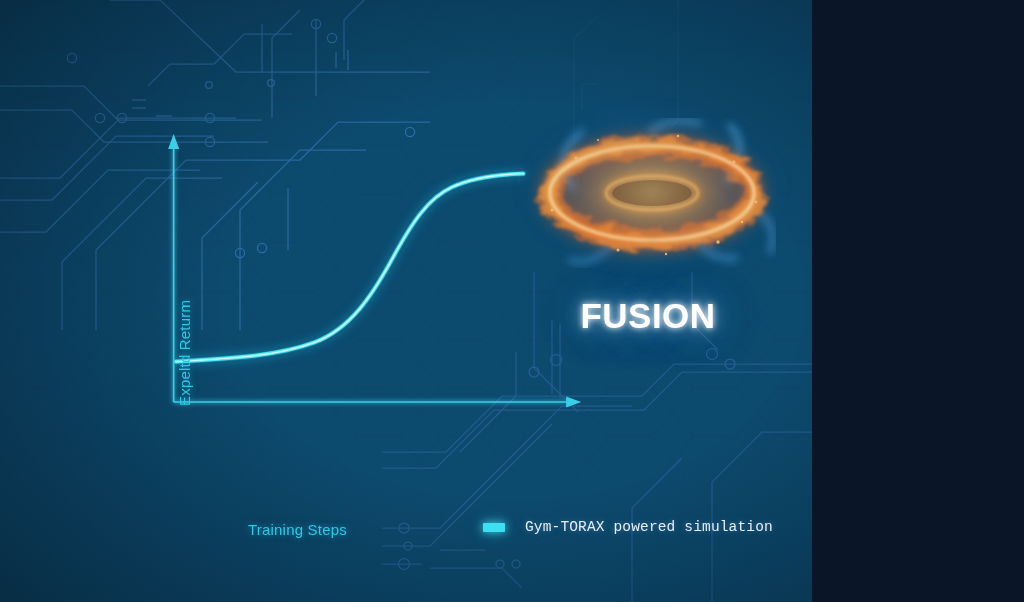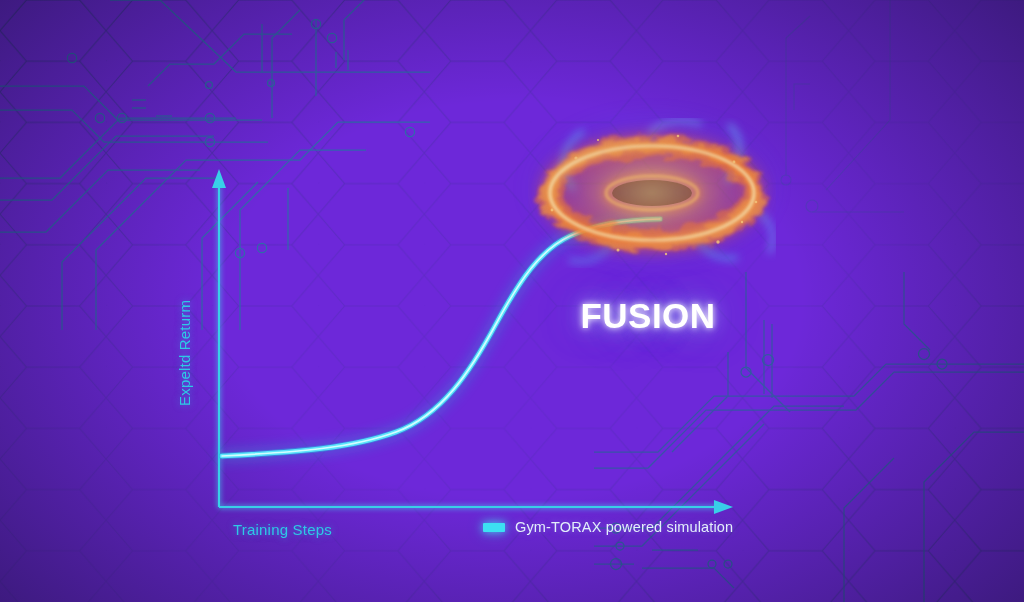--- a/index.html
+++ b/index.html
@@ -3,25 +3,25 @@
 <meta charset="utf-8">
 <title>Fusion Achieved</title>
 <style>
   html, body {
     margin: 0;
     padding: 0;
     background: #0a1628;
   }
   #stage {
     position: relative;
-    width: 1024px;
+    width: 812px;
     height: 602px;
     overflow: hidden;
     font-family: "Liberation Sans", sans-serif;
-    background: #6d28d9;
+    background: #0c4a6e;
     user-select: none;
   }
 
   
   .bg-base {
     position: absolute; inset: 0;
     background:
       radial-gradient(ellipse 560px 420px at 635px 205px, rgba(32,78,120,0.42) 0%, rgba(18,42,72,0.18) 45%, rgba(0,0,0,0) 72%),
       radial-gradient(ellipse 900px 640px at 512px 300px, #122votes 0%, #0c1a2e 100%),
       linear-gradient(160deg, #0d1d33 0%, #0a1628 48%, #0b1a2d 100%);
@@ -50,21 +50,21 @@
     letter-spacing: .2px;
     text-shadow: 0 0 7px rgba(46,200,230,.55);
     white-space: nowrap;
   }
   #ylabel {
     left: 176px;
     top: 288px;
     transform-origin: left top;
     transform: rotate(-90deg) translate(-118px, 0);
   }
-  #xlabel { left: 233px; top: 521px; }
+  #xlabel { left: 248px; top: 521px; }
 
   
   .torus-wrap {
     position: absolute;
     left: 528px; top: 118px;
     width: 248px; height: 150px;
     pointer-events: none;
   }
   .plasma-halo {
     position: absolute; left: -32px; top: -34px;
@@ -94,21 +94,22 @@
       0 0 64px rgba(80,150,255,.25);
   }
   .headline span { display: block; }
 
   
   .legend {
     position: absolute;
     left: 483px; top: 519px;
     display: flex;
     align-items: center;
-    gap: 10px;
+    gap: 20px;
+    font-family: Liberation Mono, monospace;
   }
   .legend-swatch {
     width: 22px; height: 9px;
     border-radius: 1px;
     background: #3ce0f2;
     box-shadow: 0 0 8px rgba(60,224,242,.85), 0 0 16px rgba(60,224,242,.4);
   }
   .legend-text {
     color: #e3eefb;
     font-size: 14.5px;

